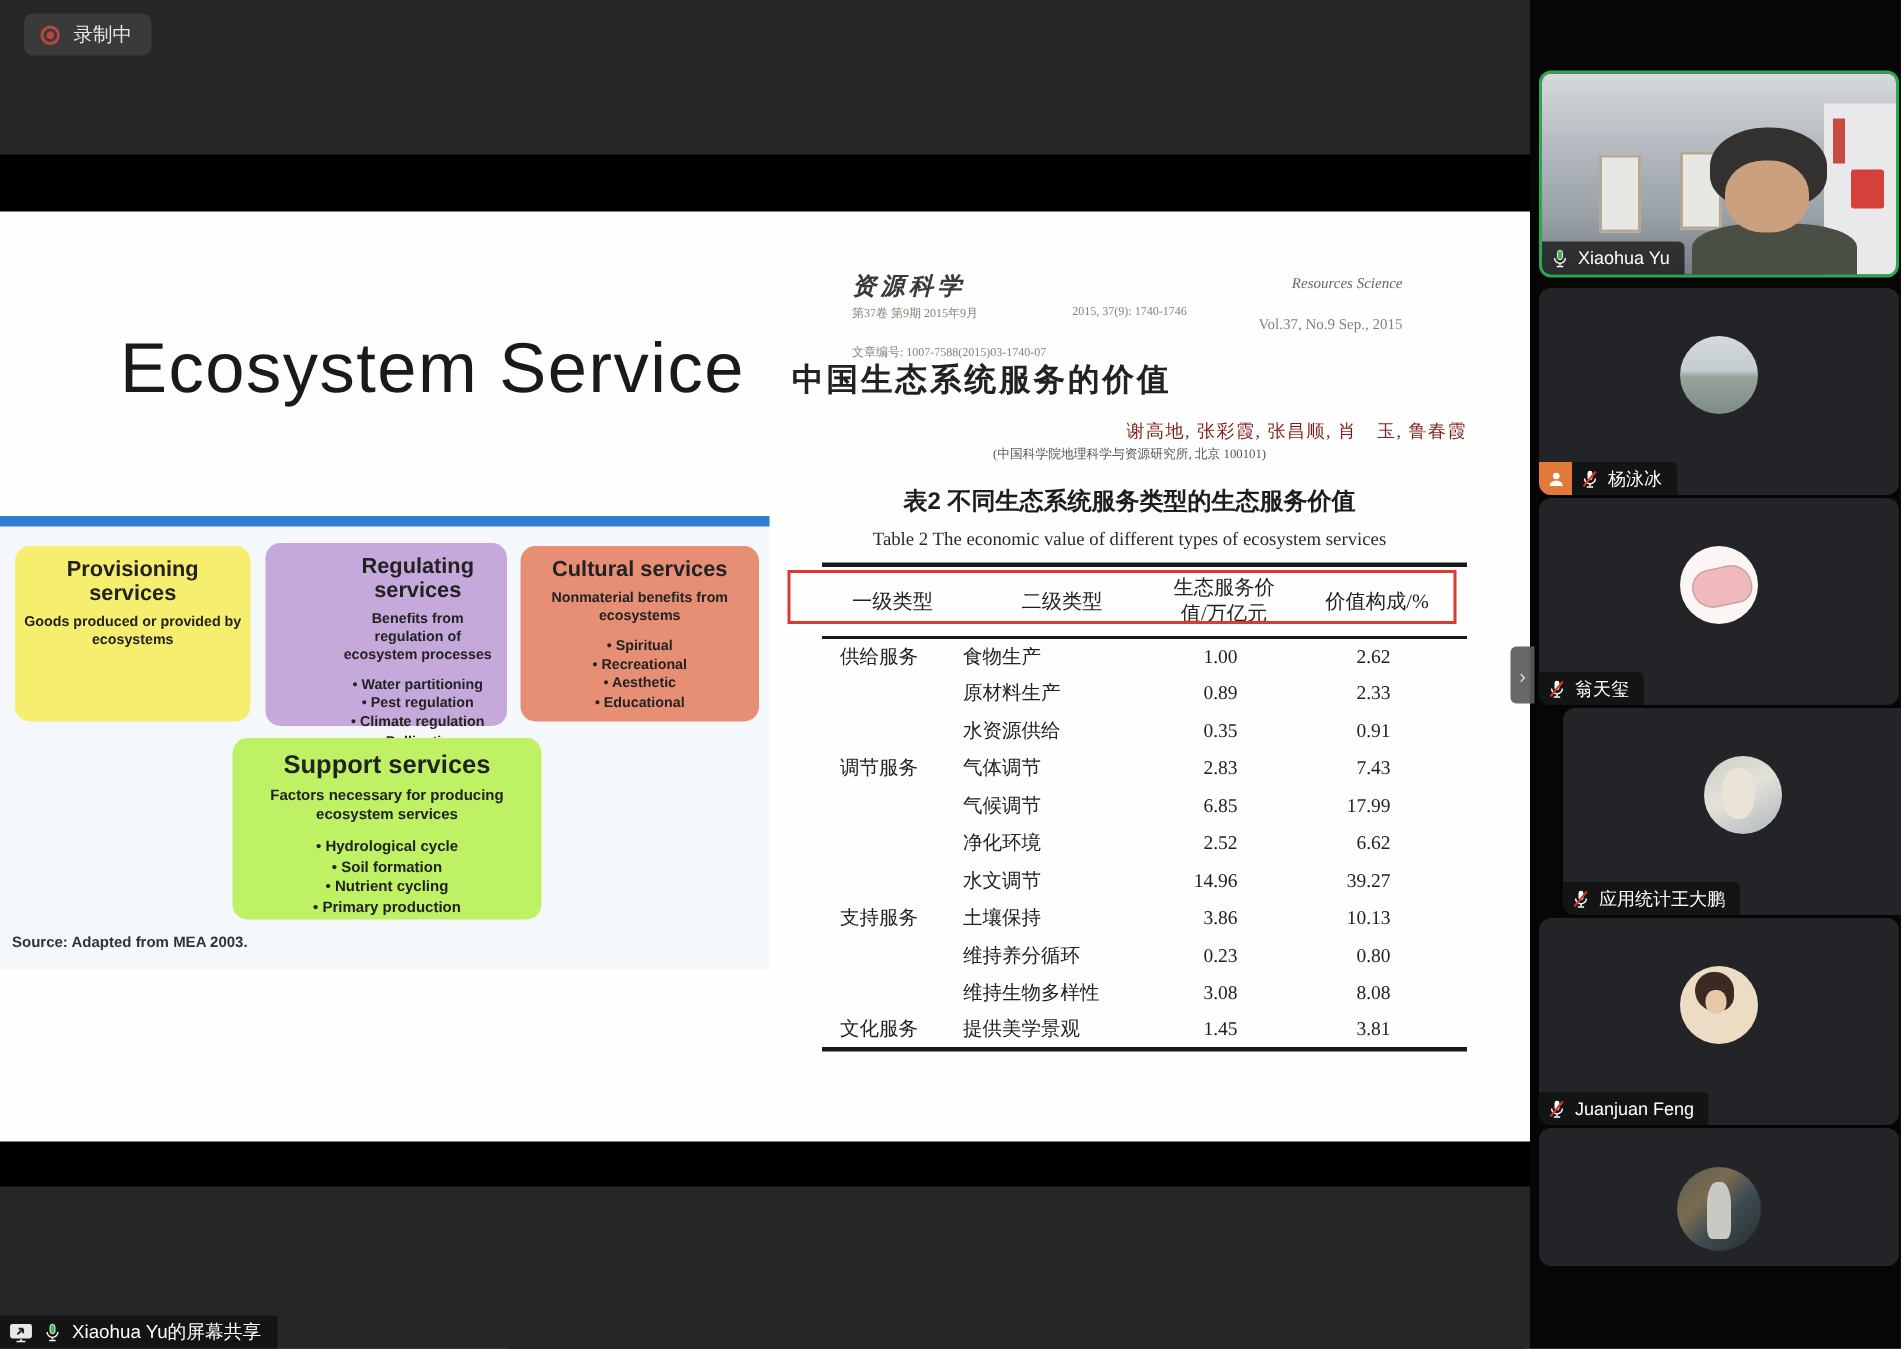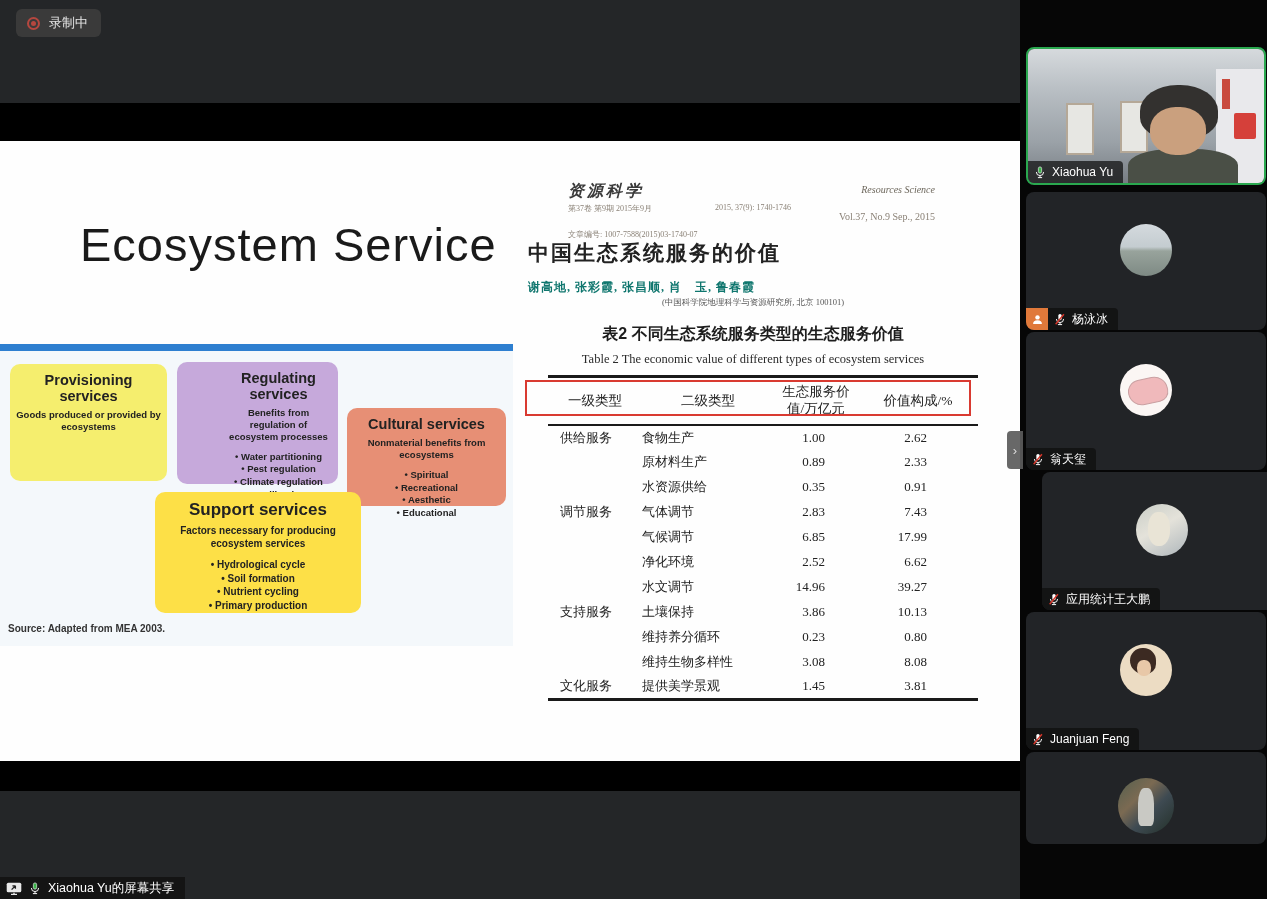--- a/index.html
+++ b/index.html
@@ -20,36 +20,36 @@
   .slide-title { position:absolute; left:80px; top:76px; font-size:47px; font-weight:300; letter-spacing:1px; color:#1a1a1a; }
   .diagram-panel { position:absolute; left:0; top:203px; width:513px; height:302px; background:#f4f8fb; }
   .blue-bar { position:absolute; left:0; top:203px; width:513px; height:7px; background:#2e7fd0; }
   .svc-box { position:absolute; border-radius:10px; padding:8px 6px; text-align:center; color:#222; }
   .svc-box h3 { font-size:14.5px; font-weight:bold; margin-bottom:5px; }
   .svc-box .sub { font-size:9.5px; font-weight:bold; line-height:1.25; margin-bottom:8px; }
   .svc-box ul { list-style:none; font-size:9.5px; font-weight:bold; line-height:1.35; }
   .svc-box li::before { content:"• "; }
   .box-provisioning { left:10px; top:223px; width:157px; height:117px; }
   .box-regulating  { left:177px; top:221px; width:161px; height:122px;padding-left:48px; }
-  .box-cultural    { left:347px; top:223px; width:159px; height:98px;margin-top:44px; }
+  .box-cultural    { left:347px; top:223px; width:159px; height:117px; }
   .box-support     { left:155px; top:351px; width:206px; height:121px; }
   .box-support h3  { font-size:17px; }
   .box-support .sub, .box-support ul { font-size:10px; }
   .source-note { position:absolute; left:8px; top:482px; font-size:10px; font-weight:bold; color:#333; }
 
   
   .paper { position:absolute; left:528px; top:0; width:450px; height:620px; font-family:"Liberation Serif", serif; color:#2a2a2a; }
   .jr-cn { position:absolute; left:40px; top:40px; font-size:16px; font-weight:bold; font-style:italic; letter-spacing:3px; color:#3a3a3a; }
   .jr-issue { position:absolute; left:40px; top:62px; font-size:8px; color:#8a8176; }
   .jr-cite { position:absolute; left:0; top:62px; width:450px; text-align:center; font-size:8px; color:#8a8176; }
   .jr-en { position:absolute; right:43px; top:43px; font-size:10px; font-style:italic; color:#6d675c; }
   .jr-en-issue { position:absolute; right:43px; top:70px; font-size:10px; color:#8a8176; }
   .art-no { position:absolute; left:40px; top:88px; font-size:8px; color:#8a8176; }
   .paper-title { position:absolute; left:0; top:98px; width:450px; text-align:left; font-size:21px; font-weight:bold; letter-spacing:2px; color:#222; }
-  .paper-authors { position:absolute; left:0; top:138px; width:450px; text-align:left; font-size:12px; color:#0f766e; letter-spacing:1px;font-weight:bold; }
+  .paper-authors { position:absolute; left:0; top:138px; width:450px; text-align:right; font-size:12px; color:#7f1d1d; letter-spacing:1px; }
   .paper-affil { position:absolute; left:0; top:156px; width:450px; text-align:center; font-size:8.5px; color:#555; }
   .tbl-title-cn { position:absolute; left:0; top:183px; width:450px; text-align:center; font-size:16px; font-weight:bold; color:#1d1d1d;
                   font-family:"Liberation Sans", sans-serif; }
   .tbl-title-en { position:absolute; left:0; top:211px; width:450px; text-align:center; font-size:12.5px; color:#2a2a2a; }
 
   table.eco { position:absolute; left:20px; top:234px; width:430px; border-collapse:collapse;
               border-top:3px solid #1a1a1a; font-size:13px; color:#222; table-layout:fixed; }
   table.eco thead th { height:48px; border-bottom:2px solid #1a1a1a; font-weight:normal; font-size:13.5px; vertical-align:middle; }
   table.eco col.c1 { width:94px; } table.eco col.c2 { width:132px; }
   table.eco col.c3 { width:84px; } table.eco col.c4 { width:120px; }
@@ -142,21 +142,21 @@
     <div class="svc-box box-cultural" style="background: rgb(231, 143, 117);">
       <h3>Cultural services</h3>
       <div class="sub">Nonmaterial benefits from ecosystems</div>
       <ul>
           <li>Spiritual</li>
           <li>Recreational</li>
           <li>Aesthetic</li>
           <li>Educational</li>
         </ul>
     </div>
-    <div class="svc-box box-support" style="background: #fde047;">
+    <div class="svc-box box-support" style="background: #bef264;">
       <h3>Support services</h3>
       <div class="sub">Factors necessary for producing ecosystem services</div>
       <ul>
           <li>Hydrological cycle</li>
           <li>Soil formation</li>
           <li>Nutrient cycling</li>
           <li>Primary production</li>
         </ul>
     </div>
 

